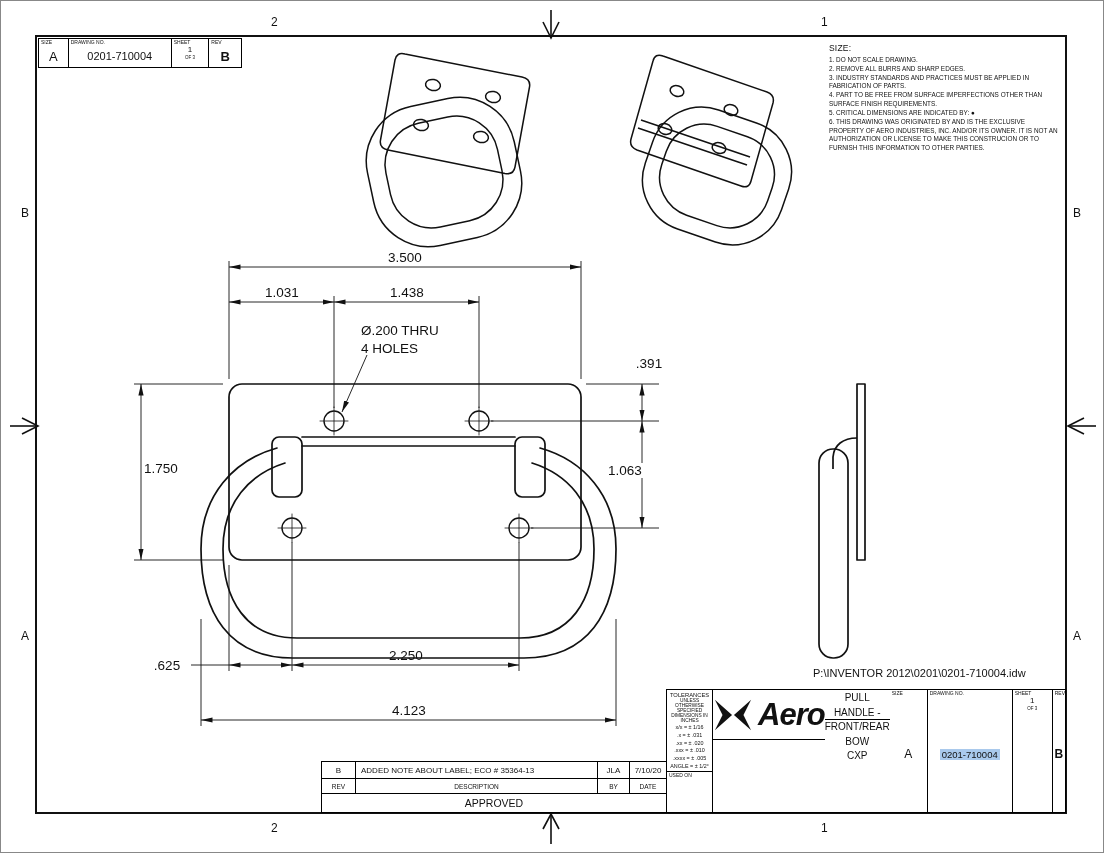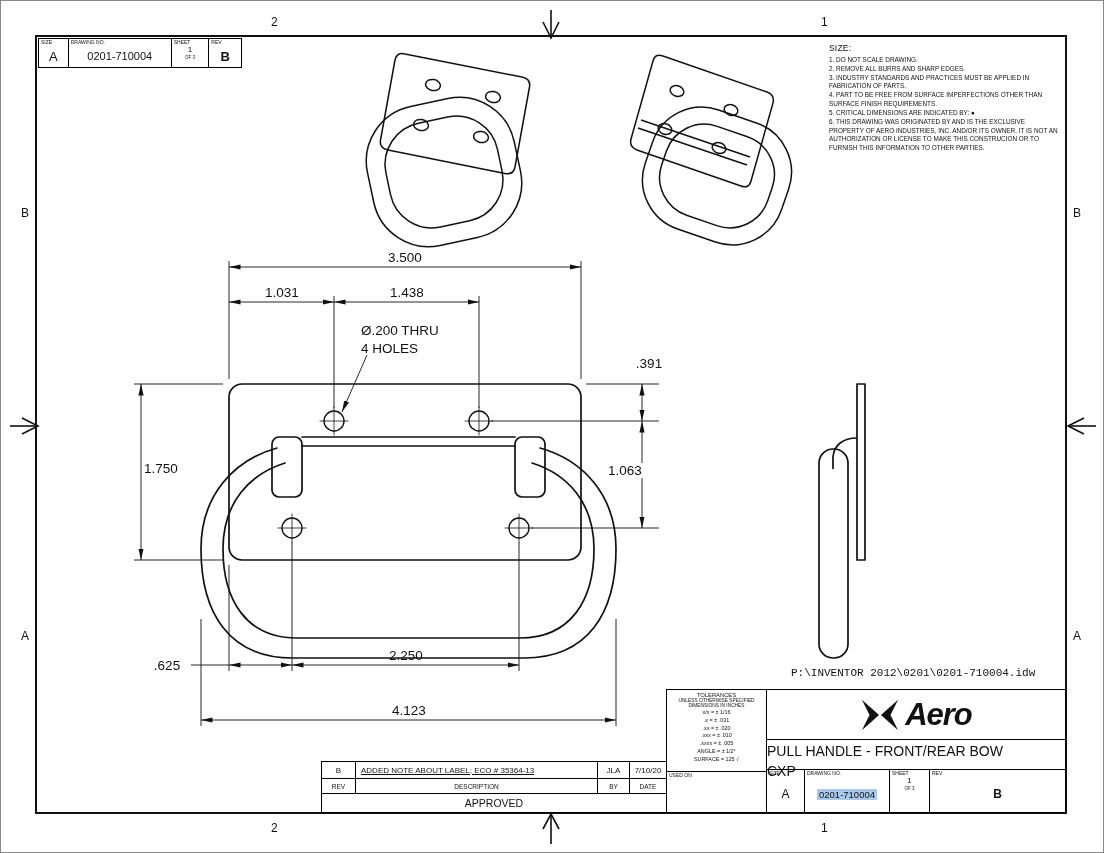--- a/index.html
+++ b/index.html
@@ -15,27 +15,27 @@
   .blk { border: 1.6px solid #000; background: #fff; }
   .flexrow { display: flex; }
   .cell { border-right: 1px solid #000; display: flex; flex-direction: column; }
   .cell.last { border-right: none; }
   .clabel { font-size: 5px; padding: 1px 0 0 2px; line-height: 1.15; white-space: nowrap; }
   .cval { flex: 1; display: flex; align-items: center; justify-content: center; }
   .notes { position: absolute; left: 828px; top: 42px; width: 232px; }
   .notes-heading { font-size: 8.5px; margin-bottom: 3px; letter-spacing: .2px; }
   .note-item { font-size: 6.4px; line-height: 1.38; }
   .label-note { position: absolute; left: 828px; top: 246px; width: 195px; font-size: 15px; line-height: 1.4; }
-  .file-path { position: absolute; left: 790px; top: 666px; width: 245px; font-size: 11px; white-space: nowrap; font-family: Liberation Mono, monospace; }
+  .file-path { position: absolute; left: 812px; top: 666px; width: 245px; font-size: 11px; white-space: nowrap; }
   .dimtxt text { font-family: "Liberation Sans", sans-serif; font-size: 13.5px; fill: #111; }
   .tol-head1 { font-size: 5.8px; text-align: center; margin-top: 2px; }
   .tol-head2 { font-size: 4.8px; text-align: center; }
   .tol-row  { font-size: 5.4px; text-align: center; line-height: 1.45; }
   .rcell { border-right: 1px solid #000; font-size: 8px; display: flex; align-items: center; justify-content: center; }
-  .rcell.left { justify-content: flex-start; padding-left: 5px; text-decoration: underline; }
+  .rcell.left { justify-content: flex-start; padding-left: 5px; }
   .rcell.last { border-right: none; }
   .rhead { font-size: 6.5px; }
   .hl { background: #a9c9ec; padding: 0 2px; }
 </style>
 </head>
 <body>
 
 <div class="sheet">
 
   <svg class="cad" width="1104" height="853" viewBox="0 0 1104 853">
@@ -234,29 +234,29 @@
         <div class="tol-row">.xxxx  = ± .005</div>
         <div class="tol-row">ANGLE = ± 1/2°</div>
         <div class="tol-row">SURFACE =  125 √</div>
       </div>
       <div style="height:40px">
         <div class="clabel">USED ON</div>
       </div>
     </div>
 
 
-    <div style="flex:1;display:flex;flex-direction:column">
+    <div style="flex:1;display:flex;flex-direction:row">
       <div style="height:50px;border-bottom:1px solid #000;display:flex;align-items:center;justify-content:center;gap:5px">
         <svg width="40" height="34" viewBox="0 0 42 34">
           <path d="M2,1 L20,17 L2,33 L10,17 Z" fill="#111"></path>
           <path d="M40,1 L22,17 L40,33 L32,17 Z" fill="#111"></path>
         </svg>
         <span style="font-size:31px;font-weight:bold;font-style:italic;letter-spacing:-1px">Aero</span>
       </div>
-      <div style="height:30px;border-bottom:1px solid #000;font-size:14px;line-height:1.45;padding-top:1px">
+      <div style="height:30px;border-bottom:1px solid #000;text-align:center;font-size:10px;line-height:1.45;padding-top:1px">
         <div>PULL HANDLE - FRONT/REAR BOW</div>
         <div>CXP</div>
       </div>
       <div style="flex:1;display:flex">
         <div class="cell" style="width:38px">
           <div class="clabel">SIZE</div>
           <div class="cval" style="font-size:12px">A</div>
         </div>
         <div class="cell" style="width:85px">
           <div class="clabel">DRAWING NO.</div>

